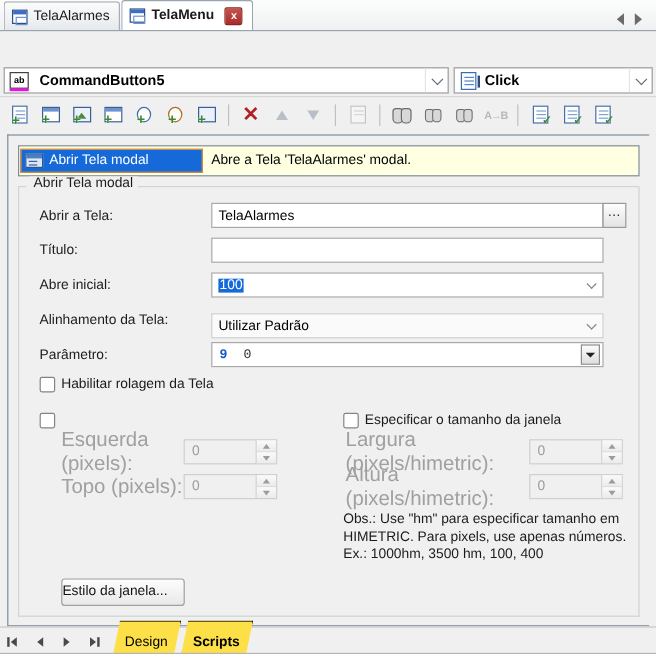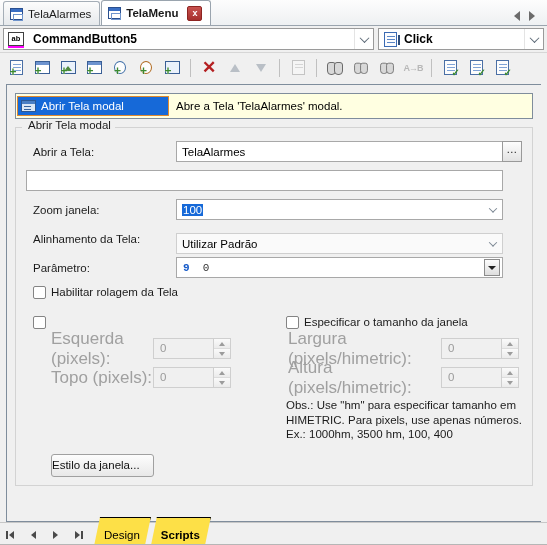--- a/index.html
+++ b/index.html
@@ -108,20 +108,21 @@
   }
 
   
   .selectorrow {
     height: 26px;
     display: flex;
     align-items: flex-end;
     gap: 4px;
     padding: 2px 3px;
     background: #f0f0f0;
+    margin-top: 28px;
   }
   .combo {
     height: 22px;
     background: #fff;
     border: 1px solid #9a9a9a;
     display: flex;
     align-items: center;
     position: relative;
     font-size: 11.5px;
   }
@@ -811,27 +812,28 @@
 
       <div class="frow">
         <div class="flabel">Abrir a Tela:</div>
         <div class="fctrl">
           <div class="textinput">TelaAlarmes</div>
           <div class="browsebtn">...</div>
         </div>
       </div>
 
       <div class="frow">
+        <div class="flabel">Título:</div>
         <div class="fctrl">
           <div class="textinput" style="margin-right:19px;"></div>
         </div>
       </div>
 
       <div class="frow">
-        <div class="flabel">Zoom janela:</div>
+        <div class="flabel">Abre inicial:</div>
         <div class="fctrl">
           <div class="comboinput" style="margin-right:19px;">
             <span class="val"><span class="sel">100</span></span>
             <span class="combochev">
                 <span class="chev2"></span>
               </span>
           </div>
         </div>
       </div>
 

